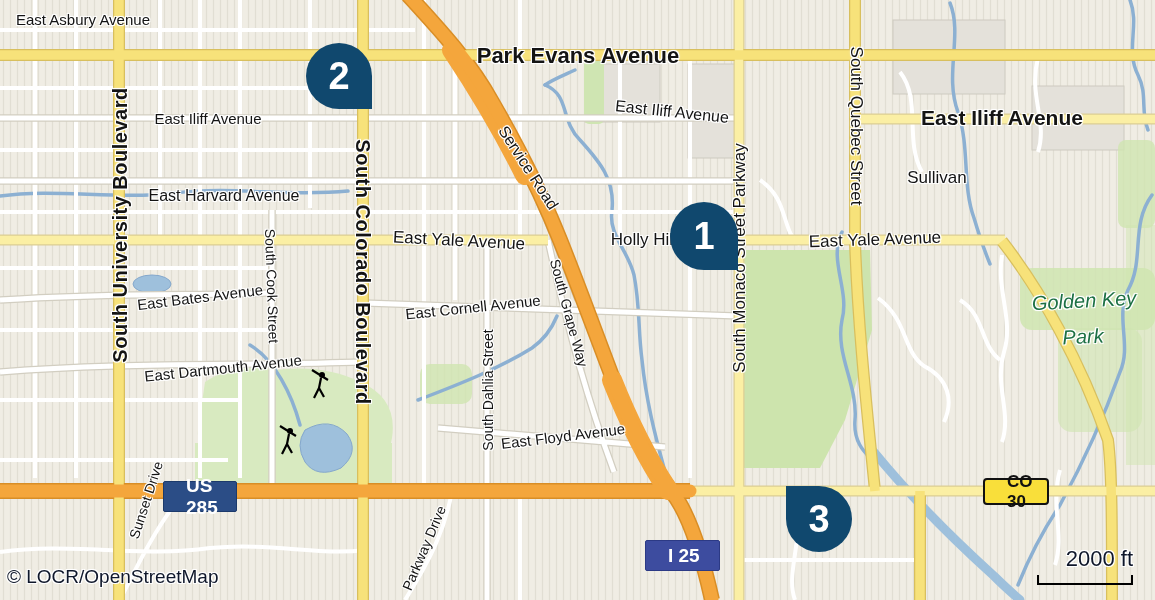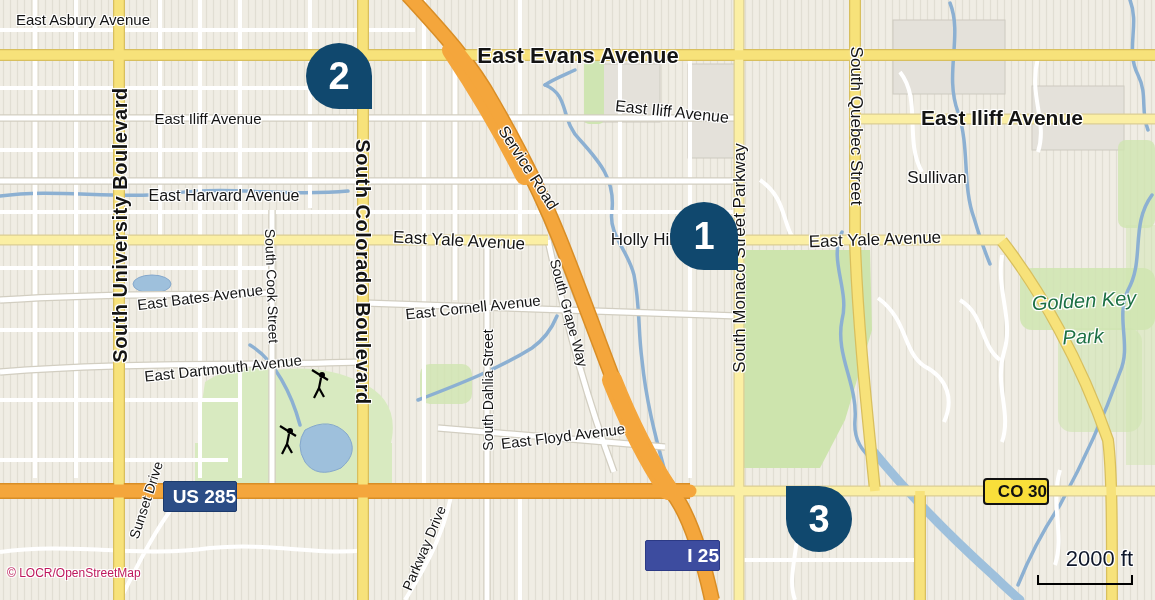--- a/index.html
+++ b/index.html
@@ -20,36 +20,36 @@
   .major-md {font-size:21px;font-weight:bold;}
   .place    {font-size:17px;}
   .park-name{font-size:20px;font-style:italic;color:#1D7044;}
   
   .marker{position:absolute;z-index:40;background:#10486E;display:flex;
           align-items:center;justify-content:center;color:#fff;font-weight:bold;
           font-size:38px;}
   .tip-br{border-radius:50% 50% 0 50%;}
   .tip-tl{border-radius:0 50% 50% 50%;}
   
-  .badge{position:absolute;z-index:30;display:flex;align-items:center;justify-content:flex-end;
-         font-weight:bold;box-sizing:border-box;}
+  .badge{position:absolute;z-index:30;display:flex;align-items:center;justify-content:flex-start;
+         font-weight:bold;box-sizing:border-box;padding-left:22px;}
   #badge-us285{left:163px;top:481px;width:74px;height:31px;background:#2B4D86;
                color:#fff;font-size:19px;border:1px solid #1C3A6B;border-radius:2px;}
   #badge-i25 {left:645px;top:540px;width:75px;height:31px;background:#3D4C9F;
                color:#fff;font-size:19px;border:1px solid #2C3A85;border-radius:2px;}
   #badge-co30{left:983px;top:478px;width:66px;height:27px;background:#F9DF3A;
                color:#111;font-size:17px;border:2px solid #111;border-radius:4px;}
   
   #scalebar{position:absolute;right:22px;top:546px;z-index:30;width:96px;text-align:right;}
   #scalebar .txt{font-size:22px;color:#0f172a;margin-bottom:3px;
        text-shadow:-1px -1px 0 #fff,1px -1px 0 #fff,-1px 1px 0 #fff,1px 1px 0 #fff;}
   #scalebar .bar{height:8px;border-left:2px solid #000;border-right:2px solid #000;
                  border-bottom:2px solid #000;}
   
-  #attribution{position:absolute;left:7px;top:566px;z-index:30;font-size:12px;color:#be185d;
+  #attribution{position:absolute;left:7px;top:566px;z-index:30;font-size:19px;color:#0f172a;
        text-shadow:-1px -1px 0 #fff,1px -1px 0 #fff,-1px 1px 0 #fff,1px 1px 0 #fff;}
 </style>
 </head>
 <body>
 
 <div id="map">
 
   <svg id="base" width="1155" height="600" viewBox="0 0 1155 600">
     <defs>
       <pattern id="lots" width="7" height="7" patternUnits="userSpaceOnUse">
@@ -145,21 +145,21 @@
       <path d="M1,2 L-1,12 M-1,12 L-6,22 M-1,12 L4,21 M-8,-6 L8,4"></path>
     </g>
     <g transform="translate(288,432)" stroke="#000" stroke-width="2.2" fill="none">
       <circle cx="2" cy="-1" r="3" fill="#000" stroke="none"></circle>
       <path d="M1,2 L-1,12 M-1,12 L-6,22 M-1,12 L4,21 M-8,-6 L8,4"></path>
     </g>
   </svg>
 
   <div id="labels">
       <div class="lbl street" style="left: 83px; top: 19px; transform: translate(-50%, -50%) rotate(0deg);">East Asbury Avenue</div>
-      <div class="lbl major" style="left: 578px; top: 56px; transform: translate(-50%, -50%) rotate(0deg);">East Evans Avenue</div>
+      <div class="lbl major" style="left: 578px; top: 56px; transform: translate(-50%, -50%) rotate(0deg);">Park Evans Avenue</div>
       <div class="lbl street-md" style="left: 672px; top: 112px; transform: translate(-50%, -50%) rotate(6deg);">East Iliff Avenue</div>
       <div class="lbl street" style="left: 208px; top: 118px; transform: translate(-50%, -50%) rotate(0deg);">East Iliff Avenue</div>
       <div class="lbl major-md" style="left: 1002px; top: 118px; transform: translate(-50%, -50%) rotate(0deg);">East Iliff Avenue</div>
       <div class="lbl place" style="left: 937px; top: 178px; transform: translate(-50%, -50%) rotate(0deg);">Sullivan</div>
       <div class="lbl street-md" style="left: 224px; top: 196px; transform: translate(-50%, -50%) rotate(0deg);">East Harvard Avenue</div>
       <div class="lbl street-lg" style="left: 459px; top: 241px; transform: translate(-50%, -50%) rotate(3deg);">East Yale Avenue</div>
       <div class="lbl place" style="left: 648px; top: 240px; transform: translate(-50%, -50%) rotate(0deg);">Holly Hills</div>
       <div class="lbl street-lg" style="left: 875px; top: 240px; transform: translate(-50%, -50%) rotate(-2deg);">East Yale Avenue</div>
       <div class="lbl park-name" style="left: 1084px; top: 301px; transform: translate(-50%, -50%) rotate(-3deg);">Golden Key</div>
       <div class="lbl park-name" style="left: 1083px; top: 337px; transform: translate(-50%, -50%) rotate(-3deg);">Park</div>

